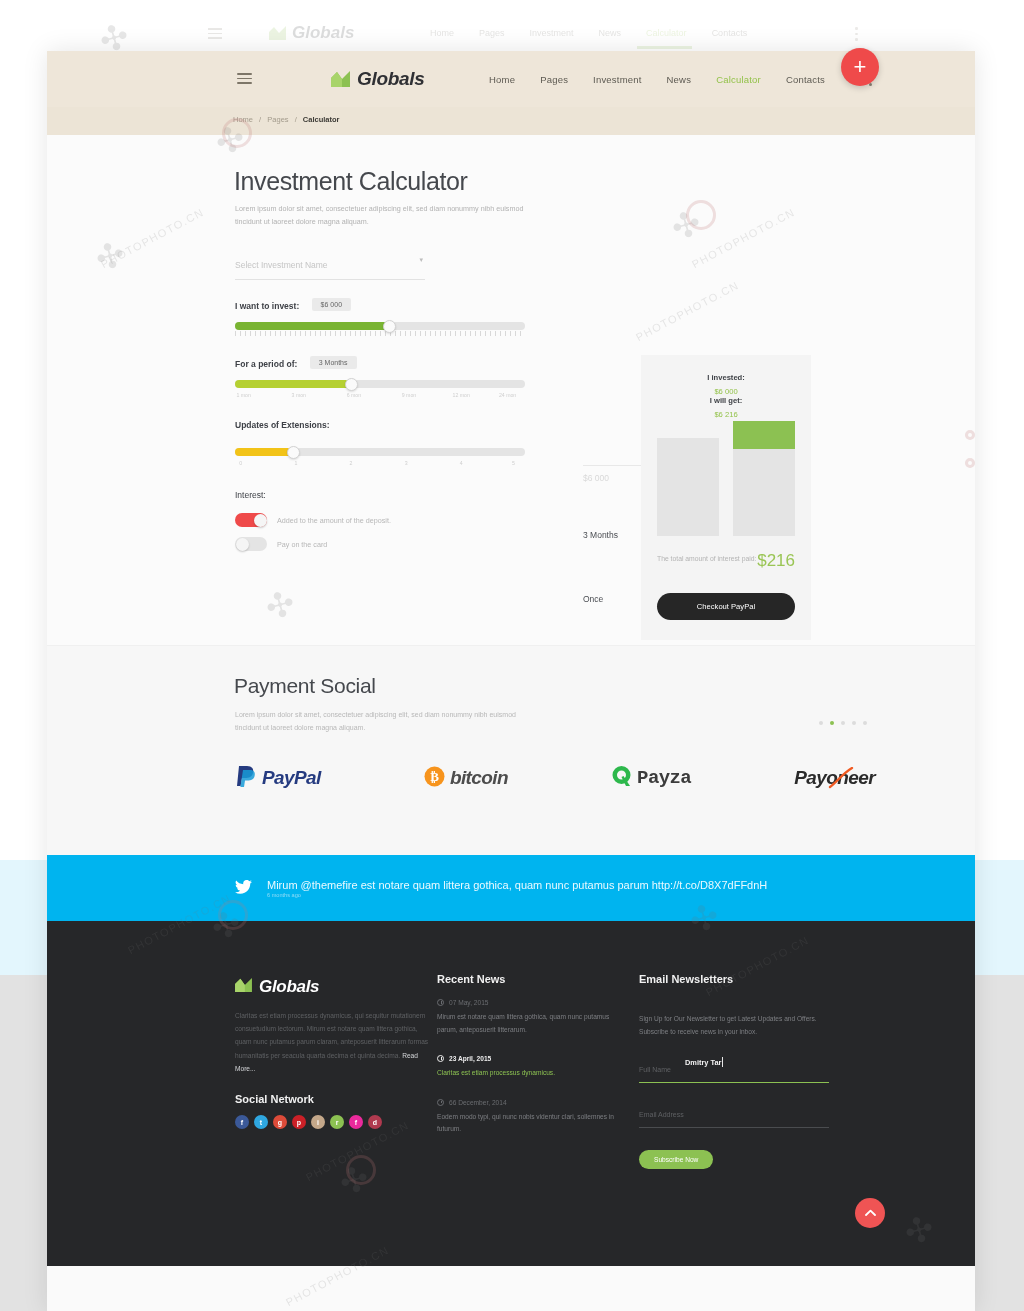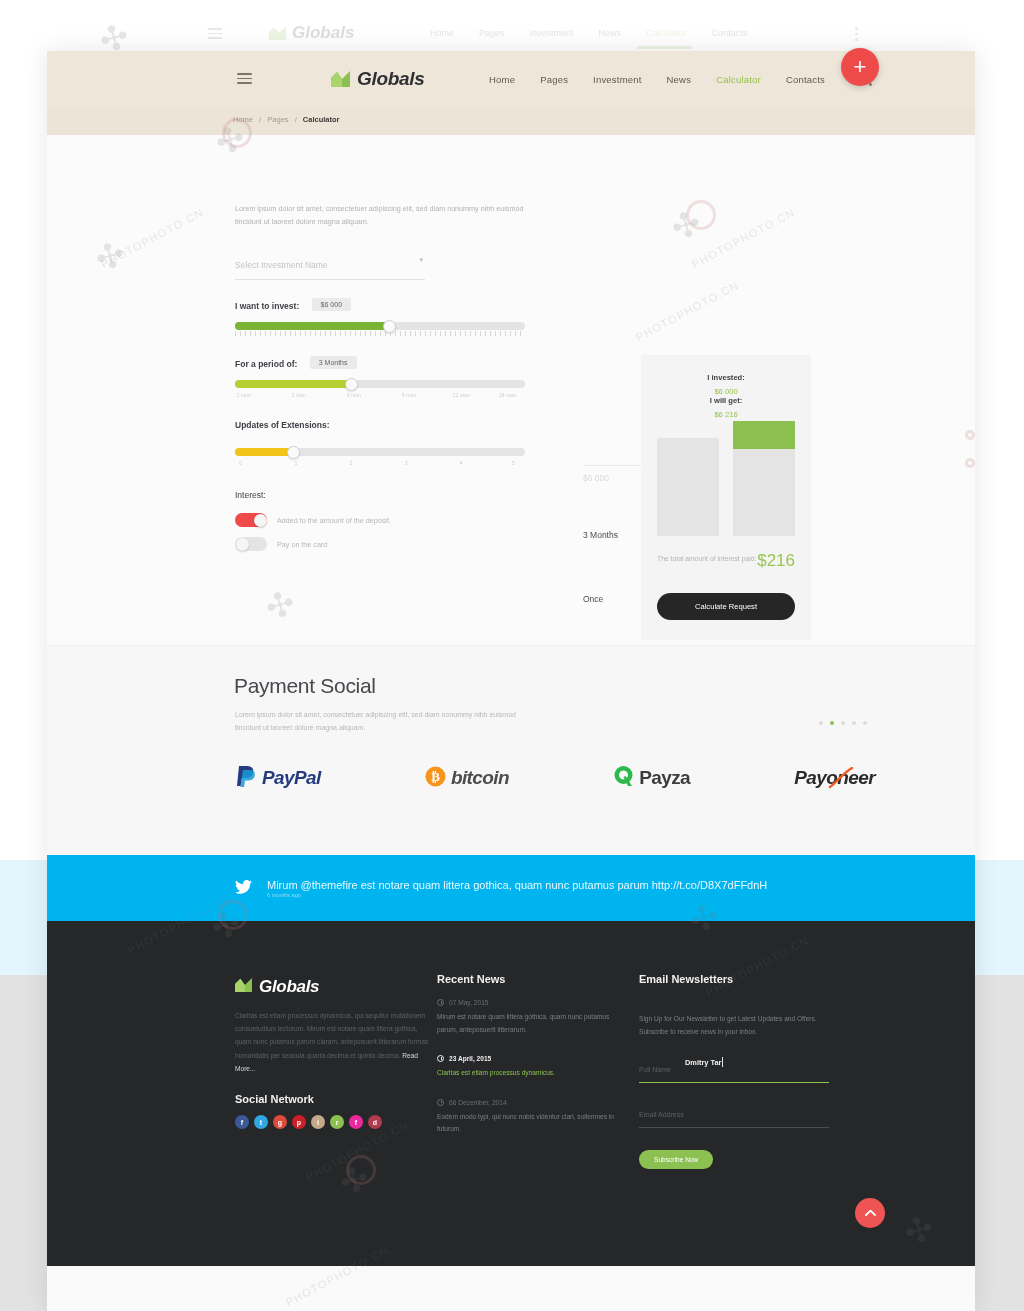--- a/index.html
+++ b/index.html
@@ -266,20 +266,21 @@
         <span>Home</span>
         <span class="sep">/</span>
         <span>Pages</span>
         <span class="sep">/</span>
         <span class="cur">Calculator</span>
       </div>
     </div>
 
     <div class="main">
 
+      <h1 class="h1">Investment Calculator</h1>
       <p class="lede">Lorem ipsum dolor sit amet, consectetuer adipiscing elit, sed diam nonummy nibh euismod tincidunt ut laoreet dolore magna aliquam.</p>
 
       <div class="sel">
         <span>Select Investment Name</span>
         <span class="caret">▾</span>
       </div>
 
       <div class="row" style="top:163px;">
         <div class="rowlabel">
           <span>I want to invest:</span>
@@ -361,21 +362,21 @@
           </div>
         </div>
         <div class="bars">
           <div class="bar b1"></div>
           <div class="bar b2">
             <div class="cap"></div>
           </div>
         </div>
         <div class="tot">The total amount of interest paid:</div>
         <div class="totval">$216</div>
-        <div class="btn-checkout">Calculate Request</div>
+        <div class="btn-checkout">Checkout PayPal</div>
       </div>
     </div>
 
     <div class="pay">
       <h2>Payment Social</h2>
       <p class="lede2">Lorem ipsum dolor sit amet, consectetuer adipiscing elit, sed diam nonummy nibh euismod tincidunt ut laoreet dolore magna aliquam.</p>
 
       <div class="dots">
         <i></i>
         <i class="on"></i>
@@ -405,21 +406,21 @@
           <span class="lname" style="color:#4d4d4d;">bitcoin</span>
         </div>
 
         <div class="logo">
           <span>
             <svg width="21" height="23" viewBox="0 0 21 23">
               <path d="M10.5 1 a9 9 0 1 0 0 18 a9 9 0 0 0 0 -18 Z M10.5 5.5 a4.5 4.5 0 1 1 0 9 a4.5 4.5 0 0 1 0 -9 Z" fill="#2db84c"></path>
               <path d="M12.5 11 L19 21 L15 21 L10.5 12 Z" fill="#2db84c"></path>
             </svg>
           </span>
-          <span class="lname" style="color:#3c3c3c;font-style:normal;">Payza</span>
+          <span class="lname" style="color:#3c3c3c;font-style:normal;font-family:Liberation Mono, monospace;">Payza</span>
         </div>
 
         <div class="logo">
           <span class="lname" style="color:#2b2b2b;position:relative;">Payoneer</span>
           <svg width="26" height="22" viewBox="0 0 26 22" style="position:absolute;margin-left:34px;pointer-events:none;">
             <path d="M2 20 C8 16 14 7 24 1" stroke="#f15a22" stroke-width="2.4" fill="none" stroke-linecap="round"></path>
           </svg>
         </div>
       </div>
     </div>

